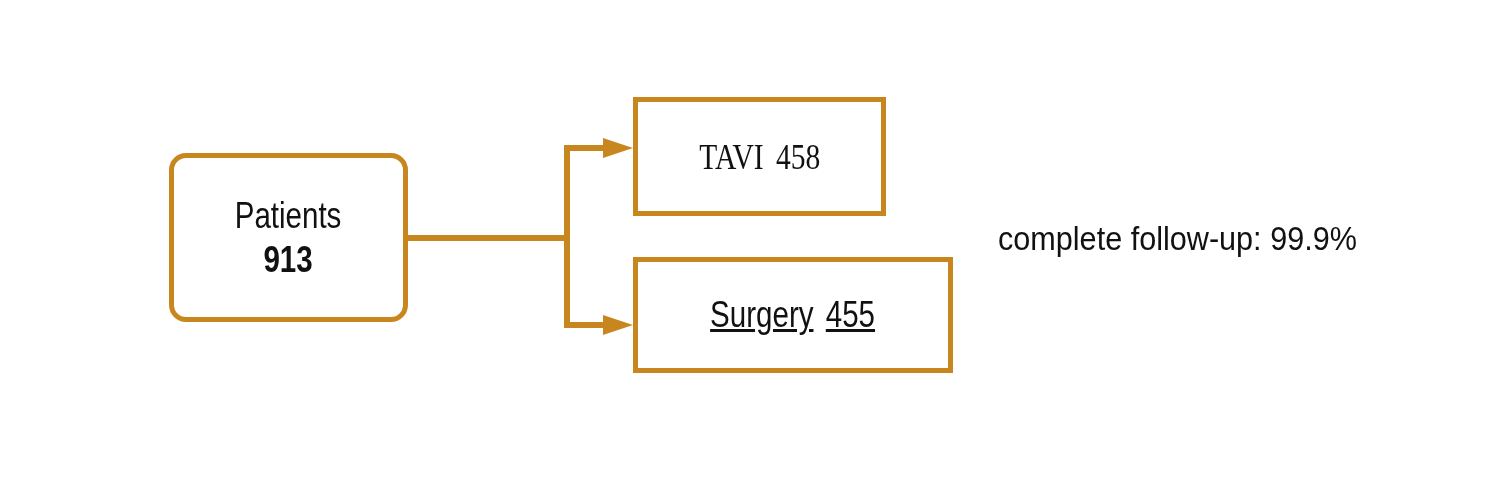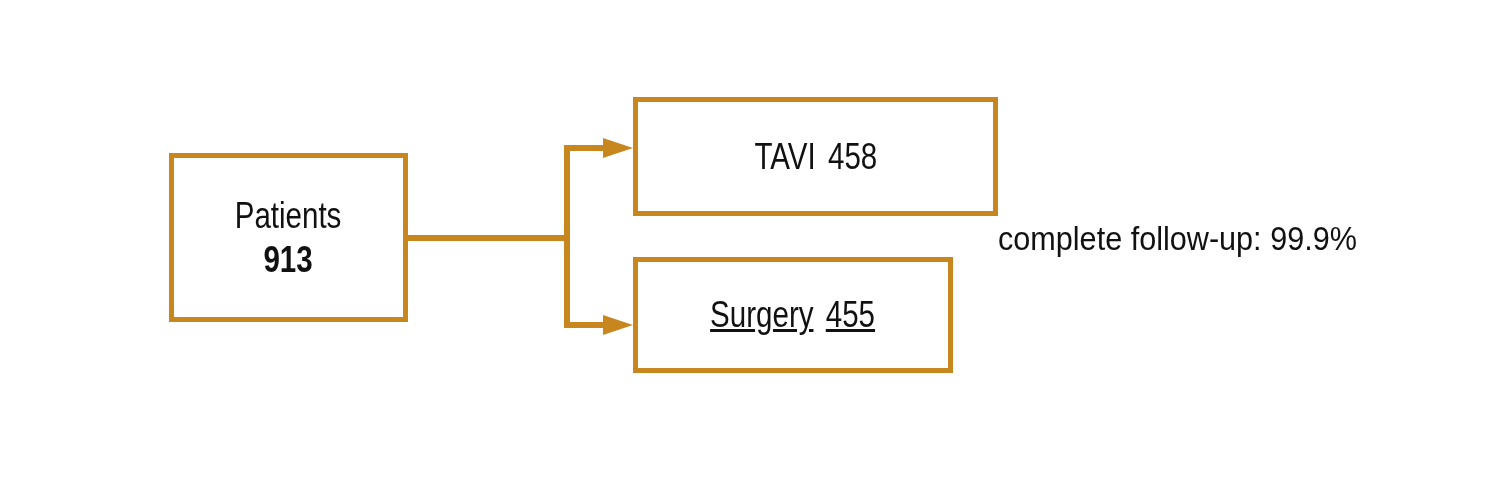--- a/index.html
+++ b/index.html
@@ -24,22 +24,22 @@
   }
   .box {
     position: absolute;
     border: 5px solid var(--accent);
     background: var(--bg);
     display: flex;
     flex-direction: column;
     align-items: center;
     justify-content: center;
   }
-  .root-box  { left: 169px; top: 153px; width: 239px; height: 169px; }
-  .tavi-box  { left: 633px; top:  97px; width: 365px; height: 119px; }
+  .root-box  { left: 169px; top: 153px; width: 239px; height: 169px; border-radius: 17px; }
+  .tavi-box  { left: 633px; top:  97px; width: 253px; height: 119px; font-family: Liberation Serif, serif; }
   .surg-box  { left: 633px; top: 257px; width: 320px; height: 116px; text-decoration: underline; }
 
   .box-text {
     font-size: 36px;
     line-height: 44px;
     color: var(--text);
     transform: scaleX(0.82);
     transform-origin: center;
     white-space: nowrap;
   }

